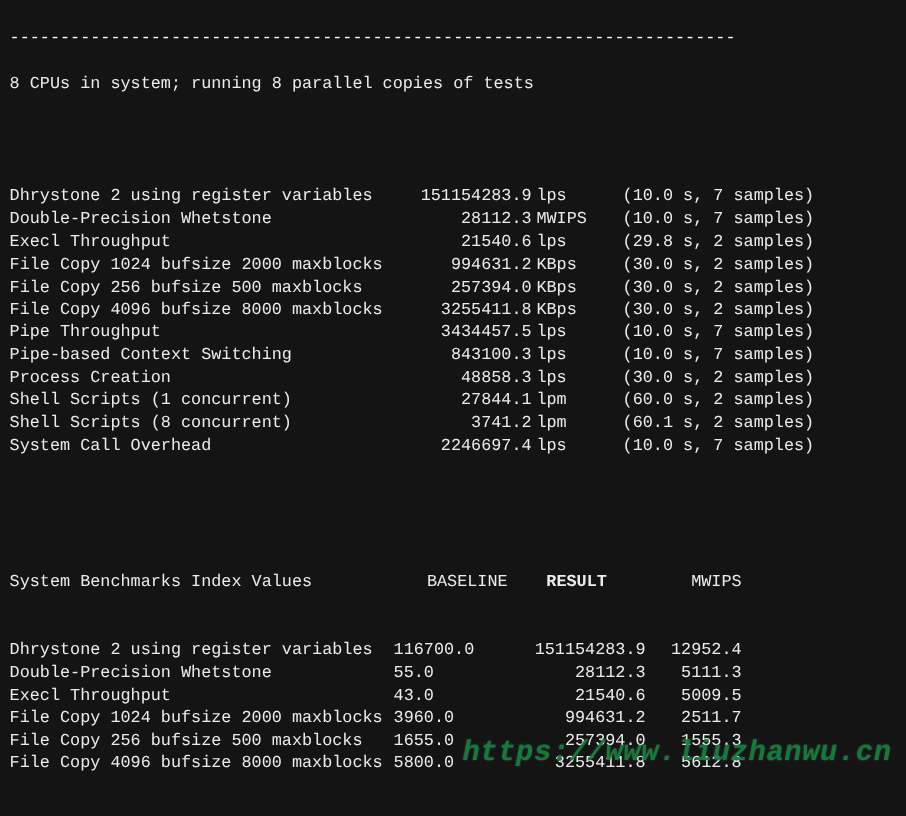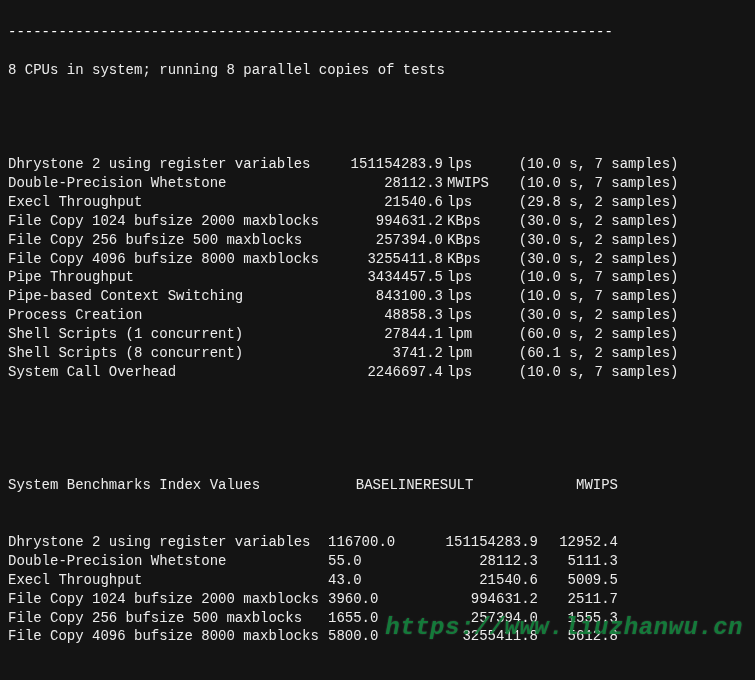--- a/index.html
+++ b/index.html
@@ -39,21 +39,21 @@
   }
   
   .col-test { display:inline-block; width: 320px; }
   .col-val  { display:inline-block; width: 115px; text-align:right; }
   .col-unit { display:inline-block; width: 55px;  text-align:left; padding-left:4px;}
   .col-note { display:inline-block; }
   .col-base { display:inline-block; width: 95px;  text-align:left; }
   .col-res  { display:inline-block; width: 115px; text-align:right; }
   .col-idx  { display:inline-block; width: 80px;  text-align:right; }
   .hdr-base { display:inline-block; width: 95px;  text-align:right; }
-  .hdr-res  { display:inline-block; width: 115px; text-align:left; }
+  .hdr-res  { display:inline-block; width: 115px; text-align:center;font-weight:bold; }
   .hdr-idx  { display:inline-block; width: 80px;  text-align:right; }
 </style>
 </head>
 <body>
 
 <div class="terminal">
 <div class="line dashline">------------------------------------------------------------------------</div>
 <div class="line">8 CPUs in system; running 8 parallel copies of tests</div>
 <div class="line"> </div>
 

